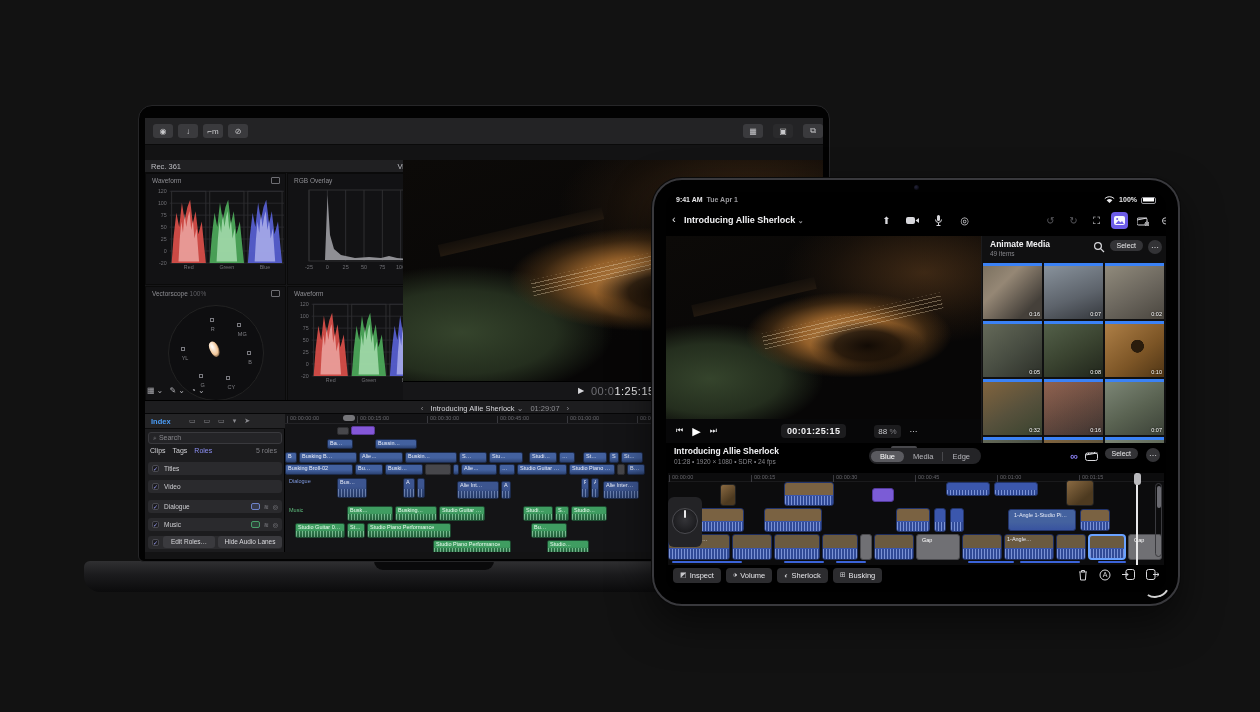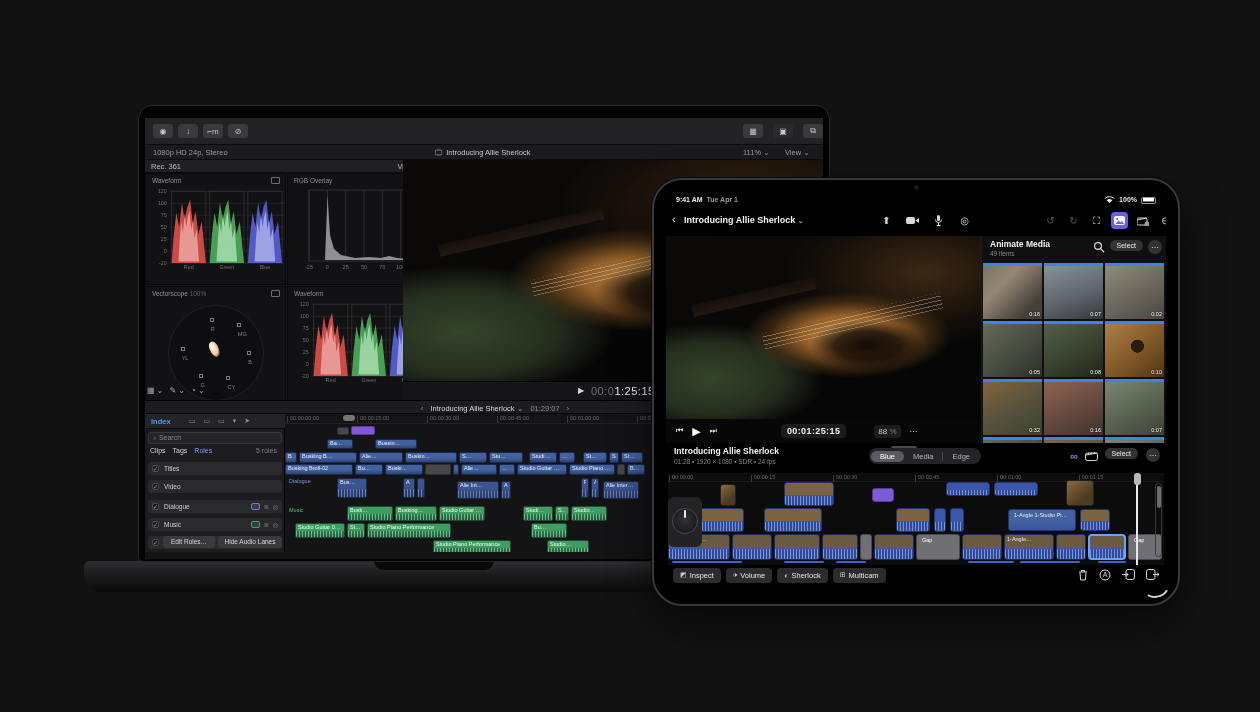--- a/index.html
+++ b/index.html
@@ -211,28 +211,20 @@
           <span class="m-btn">⊘</span>
         </div>
         <div class="abs" style="left:598px;top:6px;display:flex;gap:5px;">
           <span class="m-btn">▦</span>
           <span class="m-btn" style="background:#2a2a2c">▣</span>
           <span class="m-btn">⧉</span>
 
         </div>
       </div>
 
-      <div class="abs m-info">
-        <span class="abs" style="left:8px">1080p HD 24p, Stereo</span>
-        <span class="abs" style="left:290px;color:#c9c9cd">
-          <span style="margin-right:4px;">🖵</span><span>Introducing Allie Sherlock</span>
-        </span>
-        <span class="abs" style="left:598px"><span>111%</span> ⌄</span>
-        <span class="abs" style="left:640px"><span>View</span> ⌄</span>
-      </div>
 
       <div class="abs" id="scopes">
         <div class="scope-head">
           <span style="position:absolute;left:6px">Rec. 361</span>
           <span style="position:absolute;right:6px"><span>View</span> ⌄</span>
         </div>
 
         <div class="scope-cell" style="left:0;top:13px;width:141px;height:112px">
           <span class="scope-title">Waveform</span>
           <span class="scope-pop"></span>
@@ -864,21 +856,21 @@
             <span class="tool-btn">
               <span class="tb-ico">🕩</span>
               <span>Volume</span>
             </span>
             <span class="tool-btn">
               <span class="tb-ico">◐</span>
               <span>Sherlock</span>
             </span>
             <span class="tool-btn">
               <span class="tb-ico">⊞</span>
-              <span>Multicam</span>
+              <span>Busking</span>
             </span>
           </span>
         <span class="right-icos">
           <span>
               <svg width="10" height="12" viewBox="0 0 10 12">
                 <path d="M1 3 h8 M3.5 3 V1.5 h3 V3 M2 3.5 l0.6 7.5 h4.8 L8 3.5" fill="none" stroke="#d8d8dc"></path>
               </svg>
             </span>
           <span>
               <svg width="12" height="12" viewBox="0 0 12 12">

